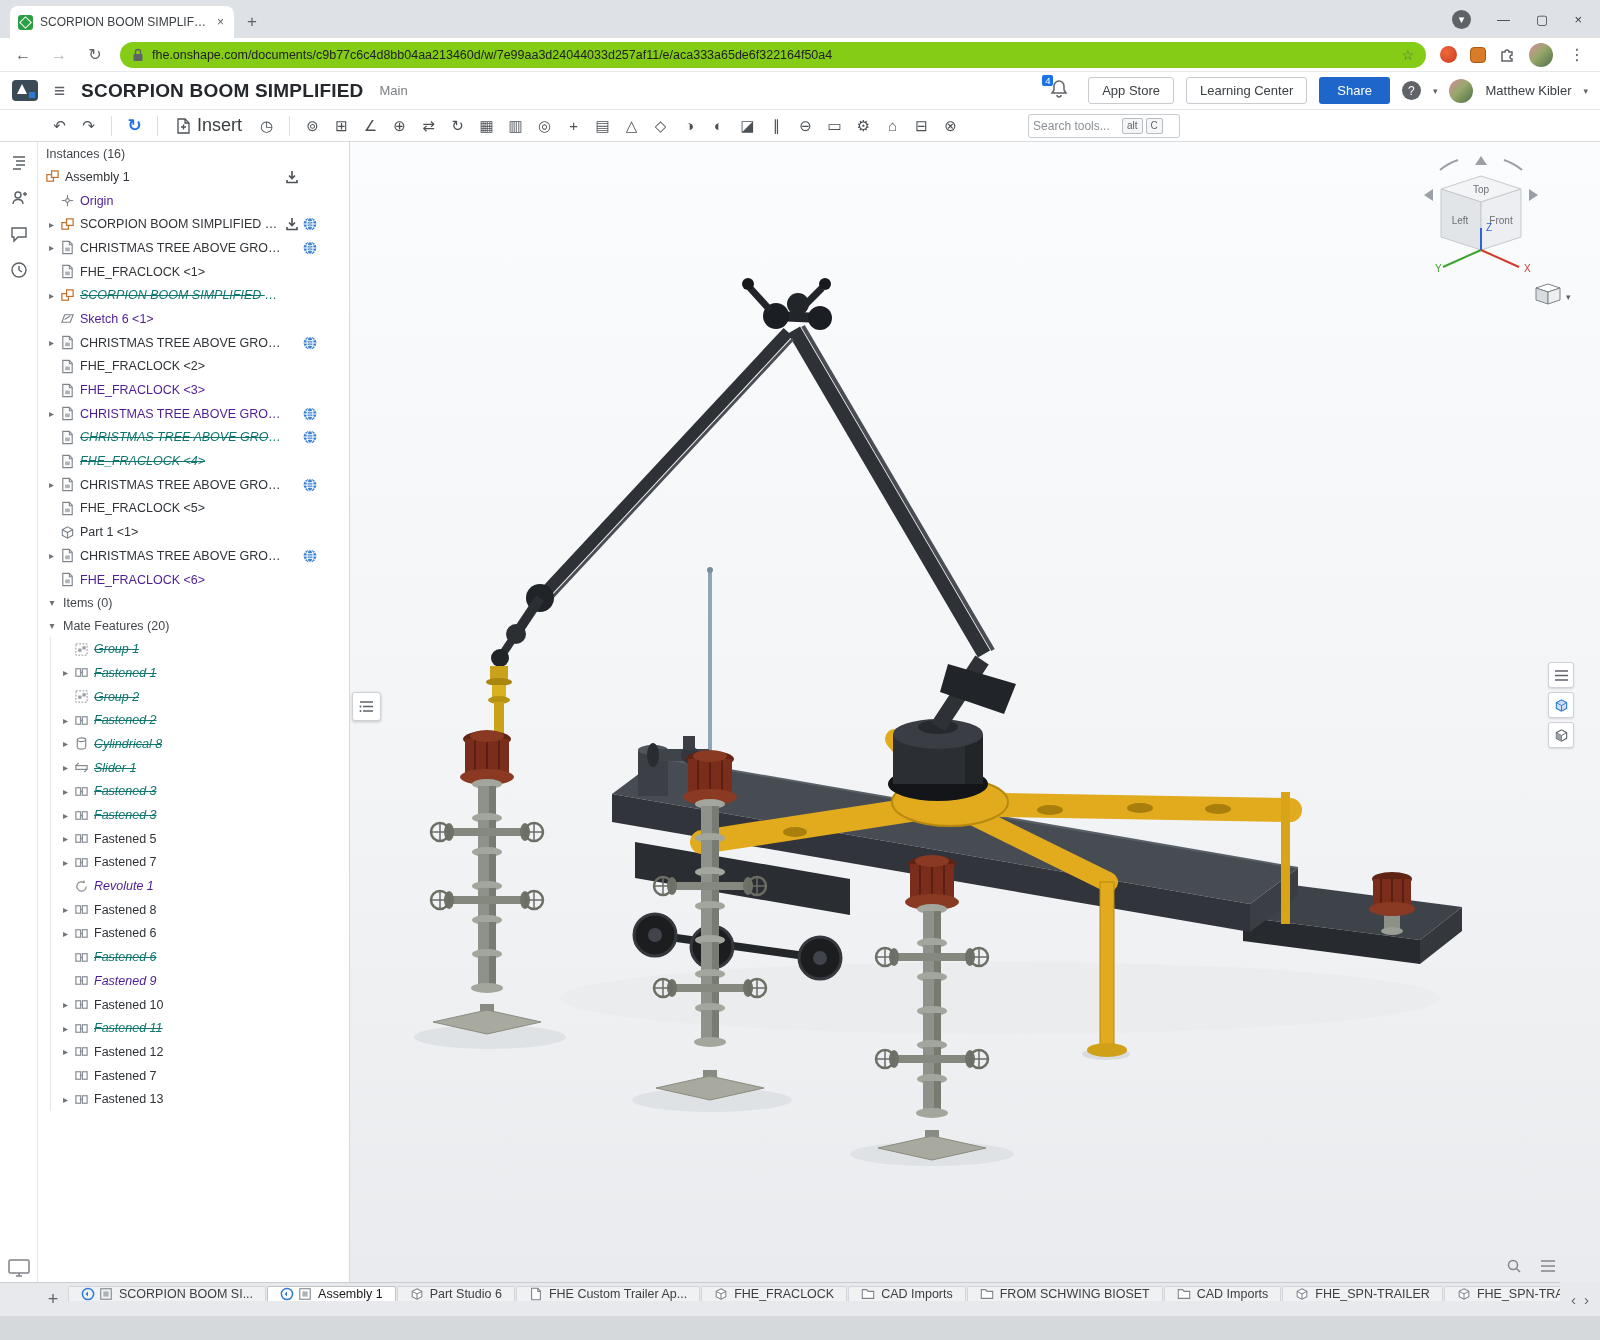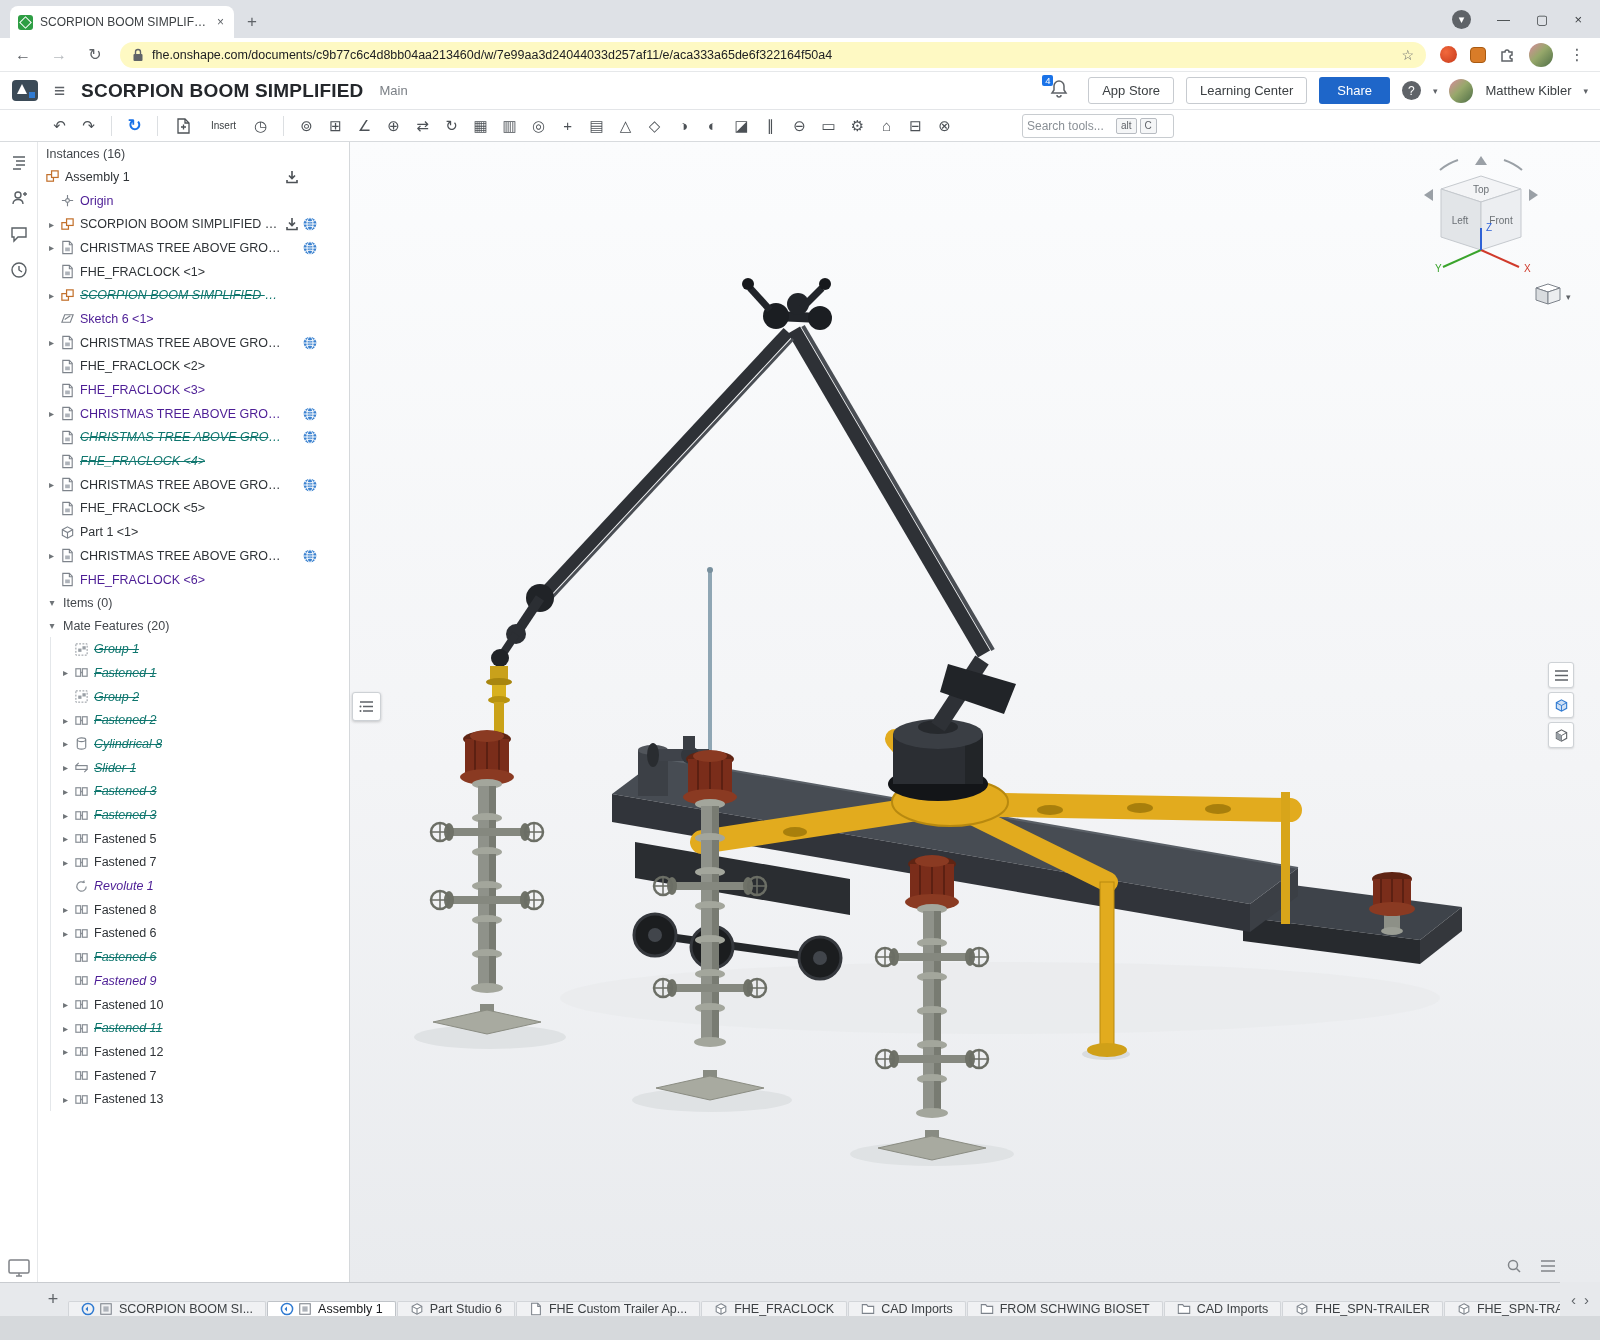--- a/index.html
+++ b/index.html
@@ -16,21 +16,21 @@
   .newtab{position:absolute;left:240px;top:10px;width:24px;height:24px;border-radius:50%;
     display:flex;align-items:center;justify-content:center;font-size:17px;color:#5f6368}
   .winbtns{position:absolute;right:10px;top:0;height:38px;display:flex;align-items:center;gap:26px;padding-right:8px}
   .winbtns span{font-size:13px;color:#3c4043}
   .upd-circle{width:19px;height:19px;border-radius:50%;background:#5f6368;color:#fff !important;
     display:flex;align-items:center;justify-content:center;font-size:11px !important}
   .navbar{position:absolute;left:0;top:38px;width:1600px;height:34px;background:#fff;border-bottom:1px solid #e6e8ea;
     display:flex;align-items:center;padding:0 12px;gap:14px}
   .navic{font-size:16px;color:#5f6368;width:22px;text-align:center}
   .navic.dis{color:#b6babe}
-  .urlbar{flex:1;height:26px;background:#fef9c3;border-radius:13px;display:flex;align-items:center;
+  .urlbar{flex:1;height:26px;background:#84cc16;border-radius:13px;display:flex;align-items:center;
     padding:0 12px;gap:8px;min-width:0}
   .urltext{font-size:12.5px;color:#202124;white-space:nowrap;overflow:hidden;flex:1}
   .star{font-size:14px;color:#5f6368}
   .extrow{display:flex;align-items:center;gap:13px}
   .ext1{width:17px;height:17px;border-radius:50%;background:radial-gradient(circle at 35% 35%,#f2693c,#c7391b);flex:none}
   .ext2{width:16px;height:16px;border-radius:4px;background:#d97c28;border:1.5px solid #a85a12;flex:none}
   .avatar{width:24px;height:24px;border-radius:50%;background:linear-gradient(135deg,#d98a9e 0%,#97a86b 45%,#4e6e46 100%);flex:none}
   
   .osheader{position:absolute;left:0;top:72px;width:1600px;height:38px;background:#fff;
     border-bottom:1px solid #e3e5e8;display:flex;align-items:center;padding:0 12px;gap:12px}
@@ -53,21 +53,21 @@
     display:flex;align-items:center;justify-content:center}
   .caret{font-size:9px;color:#5f6368}
   .username{font-size:13px;color:#3c4043}
   
   .ostoolbar{position:absolute;left:0;top:110px;width:1600px;height:32px;background:#fff;
     border-bottom:1px solid #d8dbde;display:flex;align-items:center;padding:0 10px 0 46px;gap:2px}
   .tbtn{width:27px;height:26px;display:flex;align-items:center;justify-content:center;
     font-size:15px;color:#4c5156;border-radius:3px}
   .tbtn.blue{color:#1a73e8;font-size:17px;font-weight:bold}
   .tsep{width:1px;height:20px;background:#dcdfe2;margin:0 7px}
-  .insertbtn{display:flex;align-items:center;gap:20px;padding:0 9px;height:26px;font-size:10px;color:#3c4043}
+  .insertbtn{display:flex;align-items:center;gap:6px;padding:0 9px;height:26px;font-size:18px;color:#3c4043}
   .toolsearch{position:relative;margin-left:62px;width:152px;height:24px;border:1px solid #c8ccd0;border-radius:3px;
     display:flex;align-items:center;padding:0 4px}
   .toolsearch input{border:none;outline:none;width:86px;font-size:12px;color:#333;background:transparent;
     font-family:"Liberation Sans",sans-serif}
   .toolsearch input::placeholder{color:#8a9096}
   .kcap{font-size:10px;color:#5f6368;border:1px solid #b8bcc2;border-radius:2px;background:#f5f6f7;
     padding:1px 4px;margin-left:3px;line-height:1.2}
   
   .main{position:absolute;left:0;top:142px;width:1600px;height:1140px;display:flex}
   .rail{width:38px;background:#fff;border-right:1px solid #e6e8ea;display:flex;flex-direction:column;
@@ -1197,21 +1197,21 @@
 
 <div class="blicon">
   <svg width="22" height="20" viewBox="0 0 22 20">
       <rect x="1" y="2" width="20" height="13" rx="1.5" fill="none" stroke="#5f6368" stroke-width="1.5"></rect>
       <path d="M8 18h6M11 15v3" stroke="#5f6368" stroke-width="1.5"></path>
     </svg>
 </div>
 
 <div class="tabbar">
   <div class="addtab">+</div>
-  <div id="dtabs" style="display:flex;align-items:flex-end;overflow:hidden">
+  <div id="dtabs" style="display:flex;align-items:flex-start;overflow:hidden">
       <div class="dtab">
         <span class="dic">
           <span style="display:flex;width:14px;height:14px">
             <svg viewBox="0 0 14 14">
               <circle cx="7" cy="7" r="5.6" fill="none" stroke="#2f7ad1" stroke-width="1.5"></circle>
               <path d="M4.5 7l2.5-2.5V9.5z" fill="#2f7ad1"></path>
             </svg>
           </span>
           <span style="display:flex;width:14px;height:14px">
             <svg viewBox="0 0 16 16">

